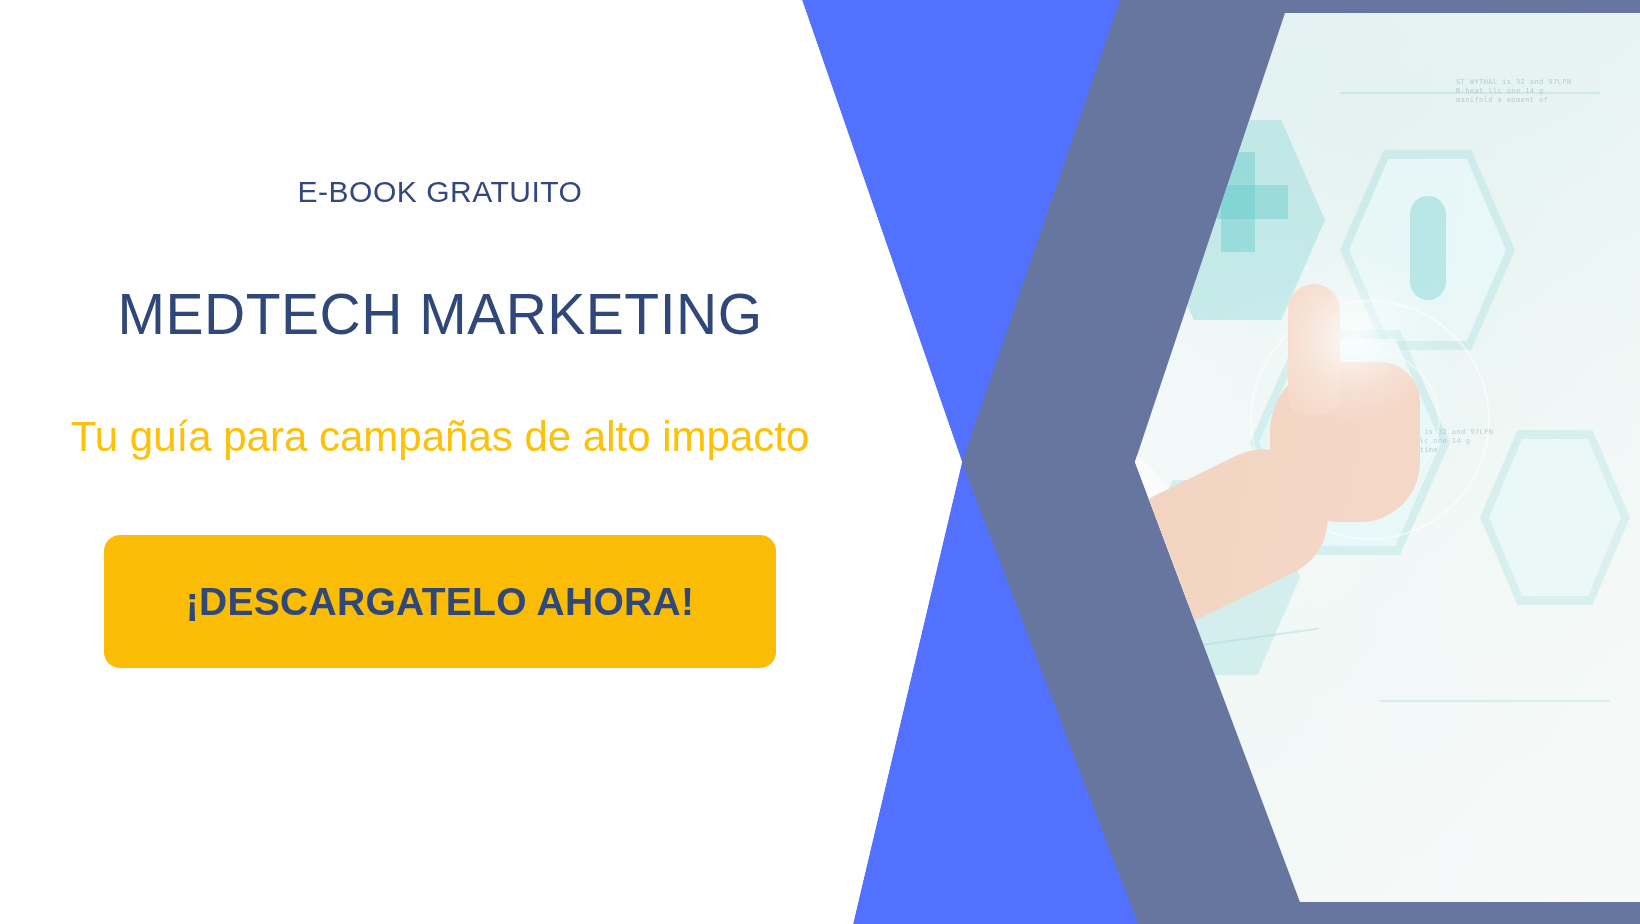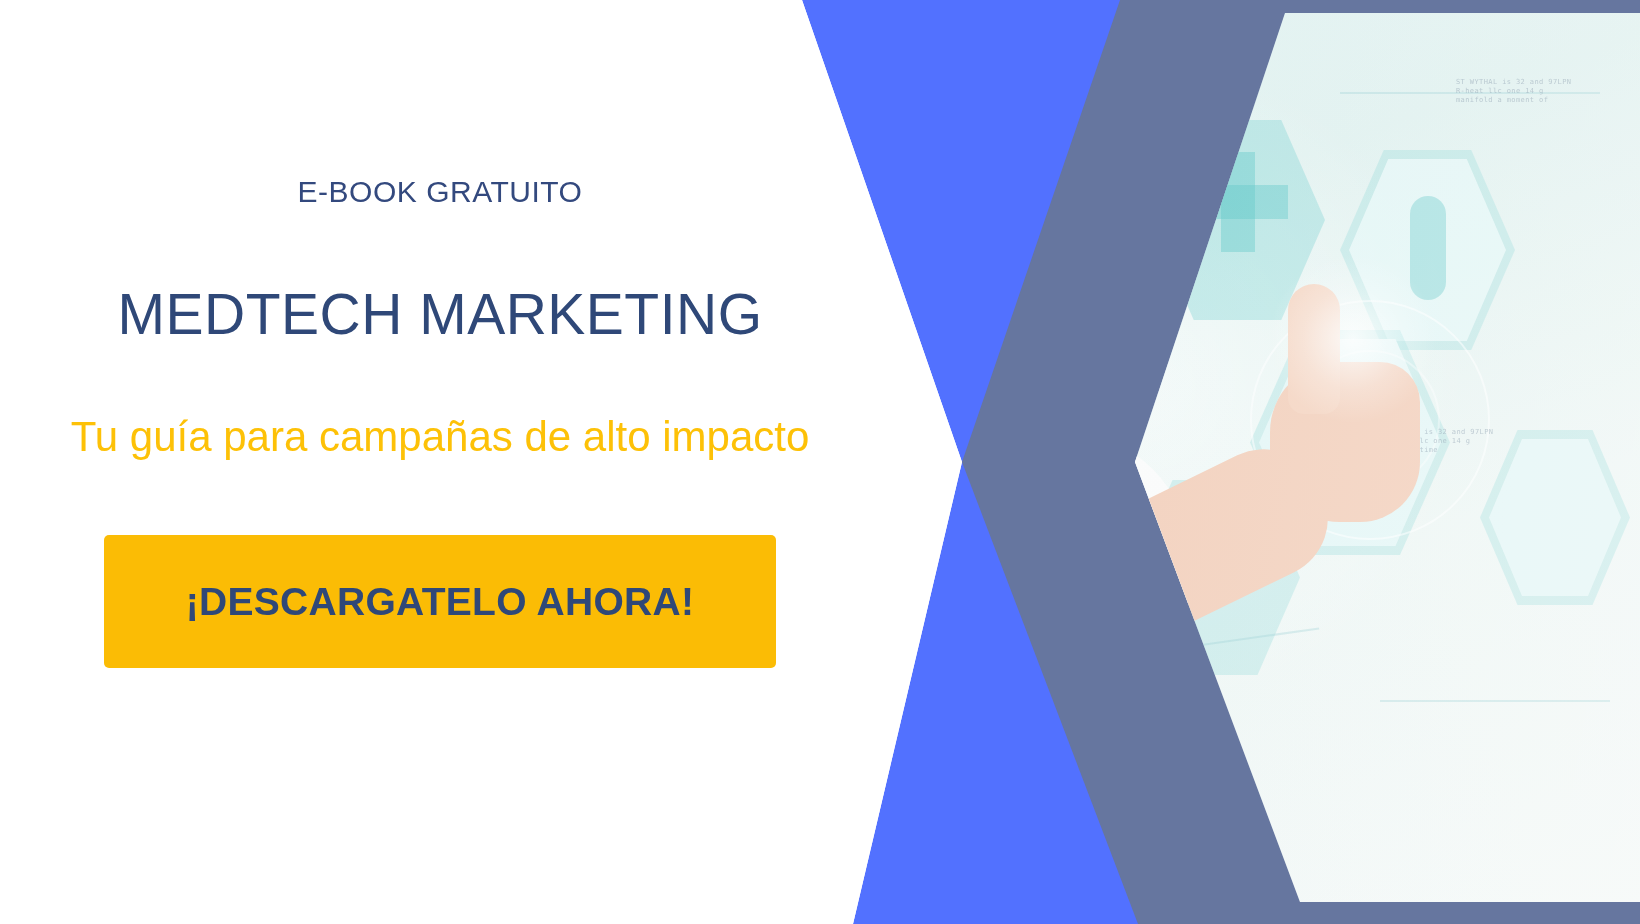--- a/index.html
+++ b/index.html
@@ -75,21 +75,21 @@
     justify-content:center;
   }
 
   .cta-button {
     display:inline-flex;
     align-items:center;
     justify-content:center;
     background:#fbbc05;
     color:#2f4878;
     border:none;
-    border-radius:5px;
+    border-radius:16px;
     width:672px;
     height:133px;
     font-family:"Liberation Sans", "DejaVu Sans", sans-serif;
     font-size:39px;
     font-weight:bold;
     letter-spacing:0.3px;
     cursor:pointer;
     white-space:nowrap;
   }
 

